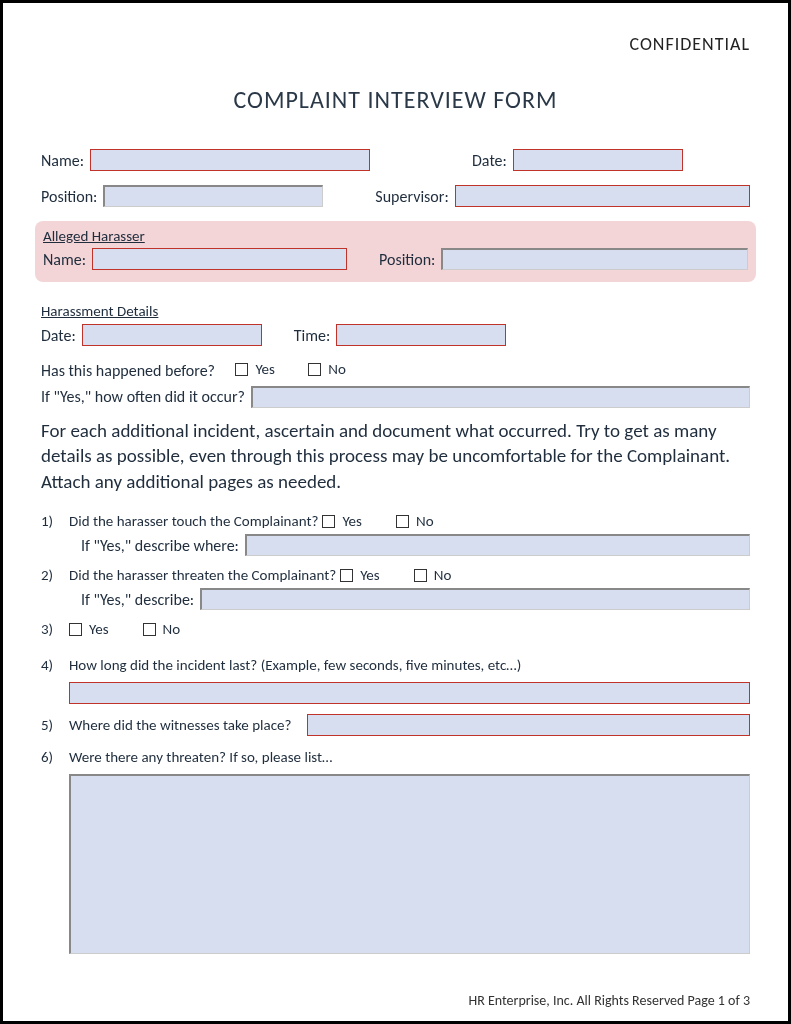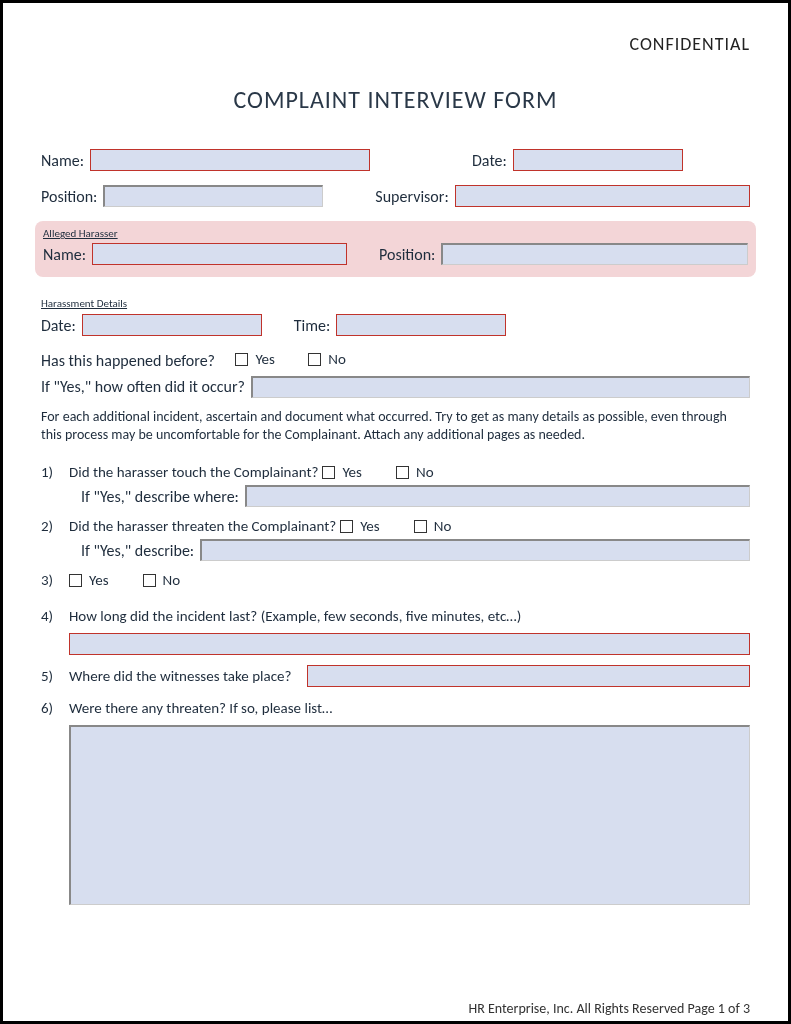--- a/index.html
+++ b/index.html
@@ -71,21 +71,21 @@
   .row-top2 .gap { flex: 0 0 40px; }
   .row-top2 .field-red.supervisor { flex: 1; }
   .harasser-box {
     background: #f3d5d7;
     border-radius: 8px;
     padding: 6px 8px 12px 8px;
     margin: 10px -6px 20px -6px;
   }
   .section-head {
     text-decoration: underline;
-    font-size: 11px;
+    font-size: 15px;
     margin-bottom: 3px;
   }
   .harasser-row { display: flex; align-items: center; gap: 6px; }
   .harasser-row .field-red.hname { flex: 0 0 255px; }
   .harasser-row .gap2 { flex: 0 0 20px; }
   .harasser-row .field-blue.hpos { flex: 1; }
   .harass-details {
     margin-bottom: 4px;
   }
   .details-row1 .field-red.ddate { flex: 0 0 180px; }
@@ -97,21 +97,21 @@
     height: 13px;
     border: 1.5px solid #333;
     margin-right: 3px;
     vertical-align: -2px;
   }
   .check-group { display: inline-flex; align-items: center; gap: 4px; margin-right: 30px; }
   .happened-row { margin: 8px 0 6px 0; }
   .often-row { display: flex; align-items: center; gap: 6px; margin-bottom: 10px; }
   .often-row .field-blue { flex: 1; }
   .instruction {
-    font-size: 14px;
+    font-size: 19px;
     line-height: 1.35;
     margin: 8px 0 18px 0;
   }
   .qrow {
     display: flex;
     align-items: flex-start;
     gap: 10px;
     margin-bottom: 4px;
   }
   .qnum { flex: 0 0 18px; }
@@ -133,21 +133,21 @@
     margin: 8px 0 0 28px;
     height: 180px;
     background: #d7deef;
     border-top: 2px solid #888;
     border-left: 2px solid #888;
     border-right: 1px solid #ccc;
     border-bottom: 1px solid #ccc;
   }
   .footer {
     position: absolute;
-    bottom: 4px;
+    bottom: 12px;
     right: 38px;
     font-size: 14px;
     color: #333;
   }
 </style>
 </head>
 <body>
 
 <div class="outer">
   <div class="page">

